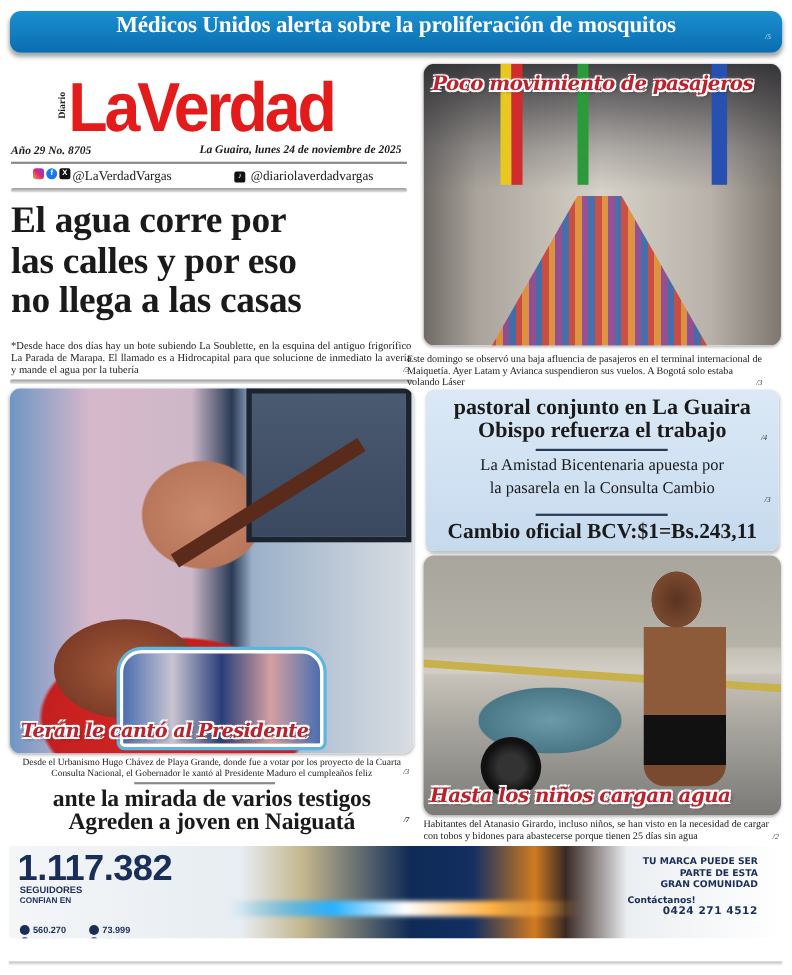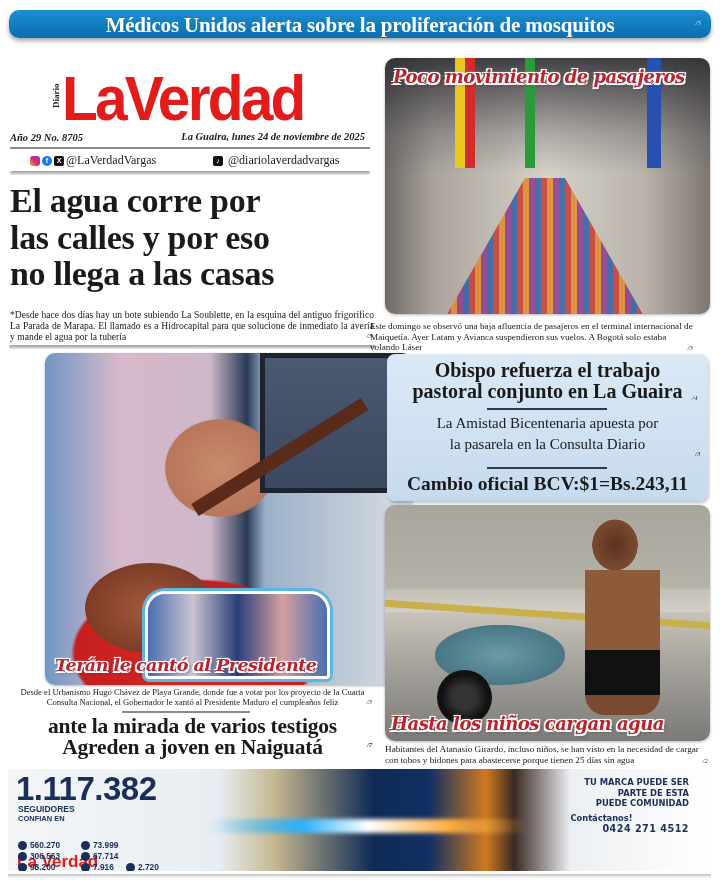--- a/index.html
+++ b/index.html
@@ -3,45 +3,45 @@
 <meta charset="utf-8">
 <style>
   * { box-sizing: border-box; margin: 0; padding: 0; }
   html, body { width: 720px; height: 886px; background: #ffffff; overflow: hidden; }
   body { position: relative; font-family: "Liberation Serif", serif; color: #1a1a1a; }
 
   .abs { position: absolute; }
 
   
   .top-banner {
-    left: 9px; top: 10px; width: 702px; height: 28px;
+    left: 9px; top: 10px; width: 702px; height: 38px;
     background: linear-gradient(#1b8fd0, #0a6db0);
     border-radius: 10px;
     box-shadow: 0 3px 4px rgba(0,0,0,0.35);
-    display: flex; align-items: flex-end; justify-content: center;
+    display: flex; align-items: flex-start; justify-content: center;
   }
   .top-banner .headline {
     color: #ffffff; font-weight: bold; font-size: 21px; letter-spacing: -0.2px;
     font-family: "Liberation Serif", serif;
   }
   .page-ref { font-style: italic; font-size: 7px; color: #333; }
   .top-banner .page-ref { position: absolute; right: 10px; bottom: 11px; color: #cde; }
 
   
   .diario { left: 51px; top: 76px; width: 14px; height: 40px;
     writing-mode: vertical-rl; transform: rotate(180deg);
     font-size: 9px; font-weight: bold; text-align: center; }
   .logo { left: 62px; top: 60px; font-family: "Liberation Sans", sans-serif;
     font-weight: bold; font-size: 63px; color: #e31b1b; letter-spacing: -3px;
     transform: scaleX(0.93); transform-origin: left top; line-height: 76px; }
   .issue { left: 10px; top: 132px; font-style: italic; font-weight: bold; font-size: 10.5px; }
   .dateline { left: 170px; top: 131px; width: 195px; text-align: right;
     font-style: italic; font-weight: bold; font-size: 10.5px; }
   .rule1 { left: 10px; top: 147px; width: 360px; height: 1.5px; background: #8a8a8a; }
-  .social-left { left: 30px; top: 153px; display: flex; align-items: center; gap: 2px; font-size: 12px; }
+  .social-left { left: 30px; top: 153px; display: flex; align-items: flex-start; gap: 2px; font-size: 12px; }
   .social-right { left: 213px; top: 153px; display: flex; align-items: center; gap: 5px; font-size: 12px; }
   .sicon { width: 10px; height: 10px; border-radius: 2px; display: inline-block; color:#fff;
     font-size: 7px; line-height: 10px; text-align: center; font-family: "Liberation Sans", sans-serif; font-weight: bold; }
   .ig { background: linear-gradient(45deg,#f9a13c,#d62976,#7a3fd0); border-radius: 3px; }
   .fb { background: #1877f2; border-radius: 50%; }
   .xx { background: #111; }
   .tt { background: #111; }
   .rule2 { left: 10px; top: 171px; width: 360px; height: 2px; background: #c7c7c7; }
 
   
@@ -72,21 +72,21 @@
   .airport .title { left: 8px; top: 8px; font-size: 18px; }
 
   .airport-caption { left: 370px; top: 321px; width: 325px; font-size: 9.2px; line-height: 10.5px; }
   .airport-caption .page-ref { position: absolute; right: 2px; bottom: -1px; }
 
   
   .singer { left: 9px; top: 353px; width: 367px; height: 332px;
     background:
       radial-gradient(ellipse 90px 80px at 175px 115px, #c98a6d 0%, #b8765b 60%, rgba(0,0,0,0) 62%),
       radial-gradient(ellipse 200px 120px at 150px 300px, #d82a25 0%, #c41f1f 60%, rgba(0,0,0,0) 62%),
-      linear-gradient(90deg, #6f96c4 0%, #d7b8cb 20%, #cdb8c8 45%, #2a3a55 55%, #9bb0c8 60%, #d9dde3 100%); margin-left: 36px; }
+      linear-gradient(90deg, #6f96c4 0%, #d7b8cb 20%, #cdb8c8 45%, #2a3a55 55%, #9bb0c8 60%, #d9dde3 100%); }
   .singer .window { position:absolute; left: 215px; top: 0; width: 150px; height: 140px;
     background: linear-gradient(#4a5a70,#3a4860); border: 5px solid #1c2430; }
   .singer .guitar { position:absolute; left: 40px; top: 210px; width: 130px; height: 90px;
     border-radius: 50%; background: radial-gradient(#a35a3a, #6e3020); }
   .singer .neck { position:absolute; left: 150px; top: 150px; width: 200px; height: 14px;
     background: #5a2a1a; transform: rotate(-32deg); transform-origin: left center; }
   .singer .sticker { position:absolute; left: 100px; top: 238px; width: 185px; height: 88px;
     background: linear-gradient(90deg,#4b6fb0,#c9c4d0,#2a3f7a,#d4a0a0,#4b6fb0);
     border: 3px solid #fff; border-radius: 20px 20px 4px 4px; box-shadow: 0 0 0 3px #5cb6e0; }
   .singer .title { left: 10px; top: 302px; font-size: 17.5px; }
@@ -122,21 +122,21 @@
     border-radius: 20px; }
   .boy .cart { position:absolute; left: 50px; top: 120px; width: 130px; height: 60px;
     background: radial-gradient(ellipse at 50% 50%, #6b9aa8 0%, #4a7786 70%, rgba(0,0,0,0) 72%); }
   .boy .wheel { position:absolute; left: 52px; top: 165px; width: 55px; height: 55px; border-radius: 50%;
     background: radial-gradient(#333 30%, #111 60%); }
   .boy .title { left: 6px; top: 208px; font-size: 18px; }
   .boy-caption { left: 385px; top: 744px; width: 325px; font-size: 9.2px; line-height: 10.5px; }
   .boy-caption .page-ref { position: absolute; right: 2px; bottom: -1px; }
 
   
-  .ad { left: 8px; top: 769px; width: 703px; height: 102px; overflow: hidden; border-radius: 2px;
+  .ad { left: 8px; top: 769px; width: 703px; height: 84px; overflow: hidden; border-radius: 2px;
     background: linear-gradient(90deg, #f4f6f8 0%, #e7edf2 30%, #c4b78e 38%, #0e2a55 52%, #132f63 60%, #d07a20 68%, #3a2a25 72%, #eceff2 80%, #ffffff 100%); }
   .ad .beam { position:absolute; left: 200px; top: 50px; width: 320px; height: 14px;
     background: linear-gradient(90deg, rgba(0,160,255,0), #2bb3ff 30%, #ffffff 50%, #ffb040 75%, rgba(255,120,0,0));
     filter: blur(2px); }
   .ad .followers { position:absolute; left: 8px; top: 2px; font-family: "Liberation Sans", sans-serif;
     font-weight: bold; font-size: 33px; color: #1a2e5a; letter-spacing: -0.5px; line-height: 36px; }
   .ad .small-cap { position:absolute; left: 10px; font-family: "Liberation Sans", sans-serif; font-weight: bold;
     font-size: 8.5px; color: #1a2e5a; }
   .ad .brand { position:absolute; left: 9px; top: 48px; font-family: "Liberation Sans", sans-serif;
     font-weight: bold; font-size: 17px; color: #e31b1b; margin-top: 35px; }
@@ -218,28 +218,28 @@
 <div class="abs rule-small"></div>
 
 <div class="abs agreden">
   <div>ante la mirada de varios testigos</div>
   <div>Agreden a joven en Naiguatá</div>
   <span class="page-ref">/7</span>
 </div>
 
 <div class="abs bluebox">
   <div class="h1">
+    <div>pastoral conjunto en La Guaira</div>
     <div>Obispo refuerza el trabajo</div>
-    <div>pastoral conjunto en La Guaira</div>
   </div>
   <span class="page-ref" style="left:305px; top:40px;">/4</span>
   <div class="div" style="top:54px;"></div>
   <div class="h2">
     <div>La Amistad Bicentenaria apuesta por</div>
-    <div>la pasarela en la Consulta Diario</div>
+    <div>la pasarela en la Consulta Cambio</div>
   </div>
   <span class="page-ref" style="left:308px; top:96px;">/3</span>
   <div class="div" style="top:113px;"></div>
   <div class="h3">Cambio oficial BCV:$1=Bs.243,11</div>
 </div>
 
 <div class="abs photo boy">
   <div class="curb"></div>
   <div class="cart"></div>
   <div class="wheel"></div>
@@ -286,19 +286,19 @@
       </div>
     <div class="stat">
         <span class="dot"></span>
         <span>2.720</span>
       </div>
   </div>
   <div class="right">
     <div class="slogan">
       <div>TU MARCA PUEDE SER</div>
       <div>PARTE DE ESTA</div>
-      <div>PUEDE COMUNIDAD</div>
+      <div>GRAN COMUNIDAD</div>
     </div>
     <div class="contact">Contáctanos!</div>
     <div class="phone">0424 271 4512</div>
   </div>
 </div>
 <div class="abs ad-shadow"></div>
 
 </body></html>

